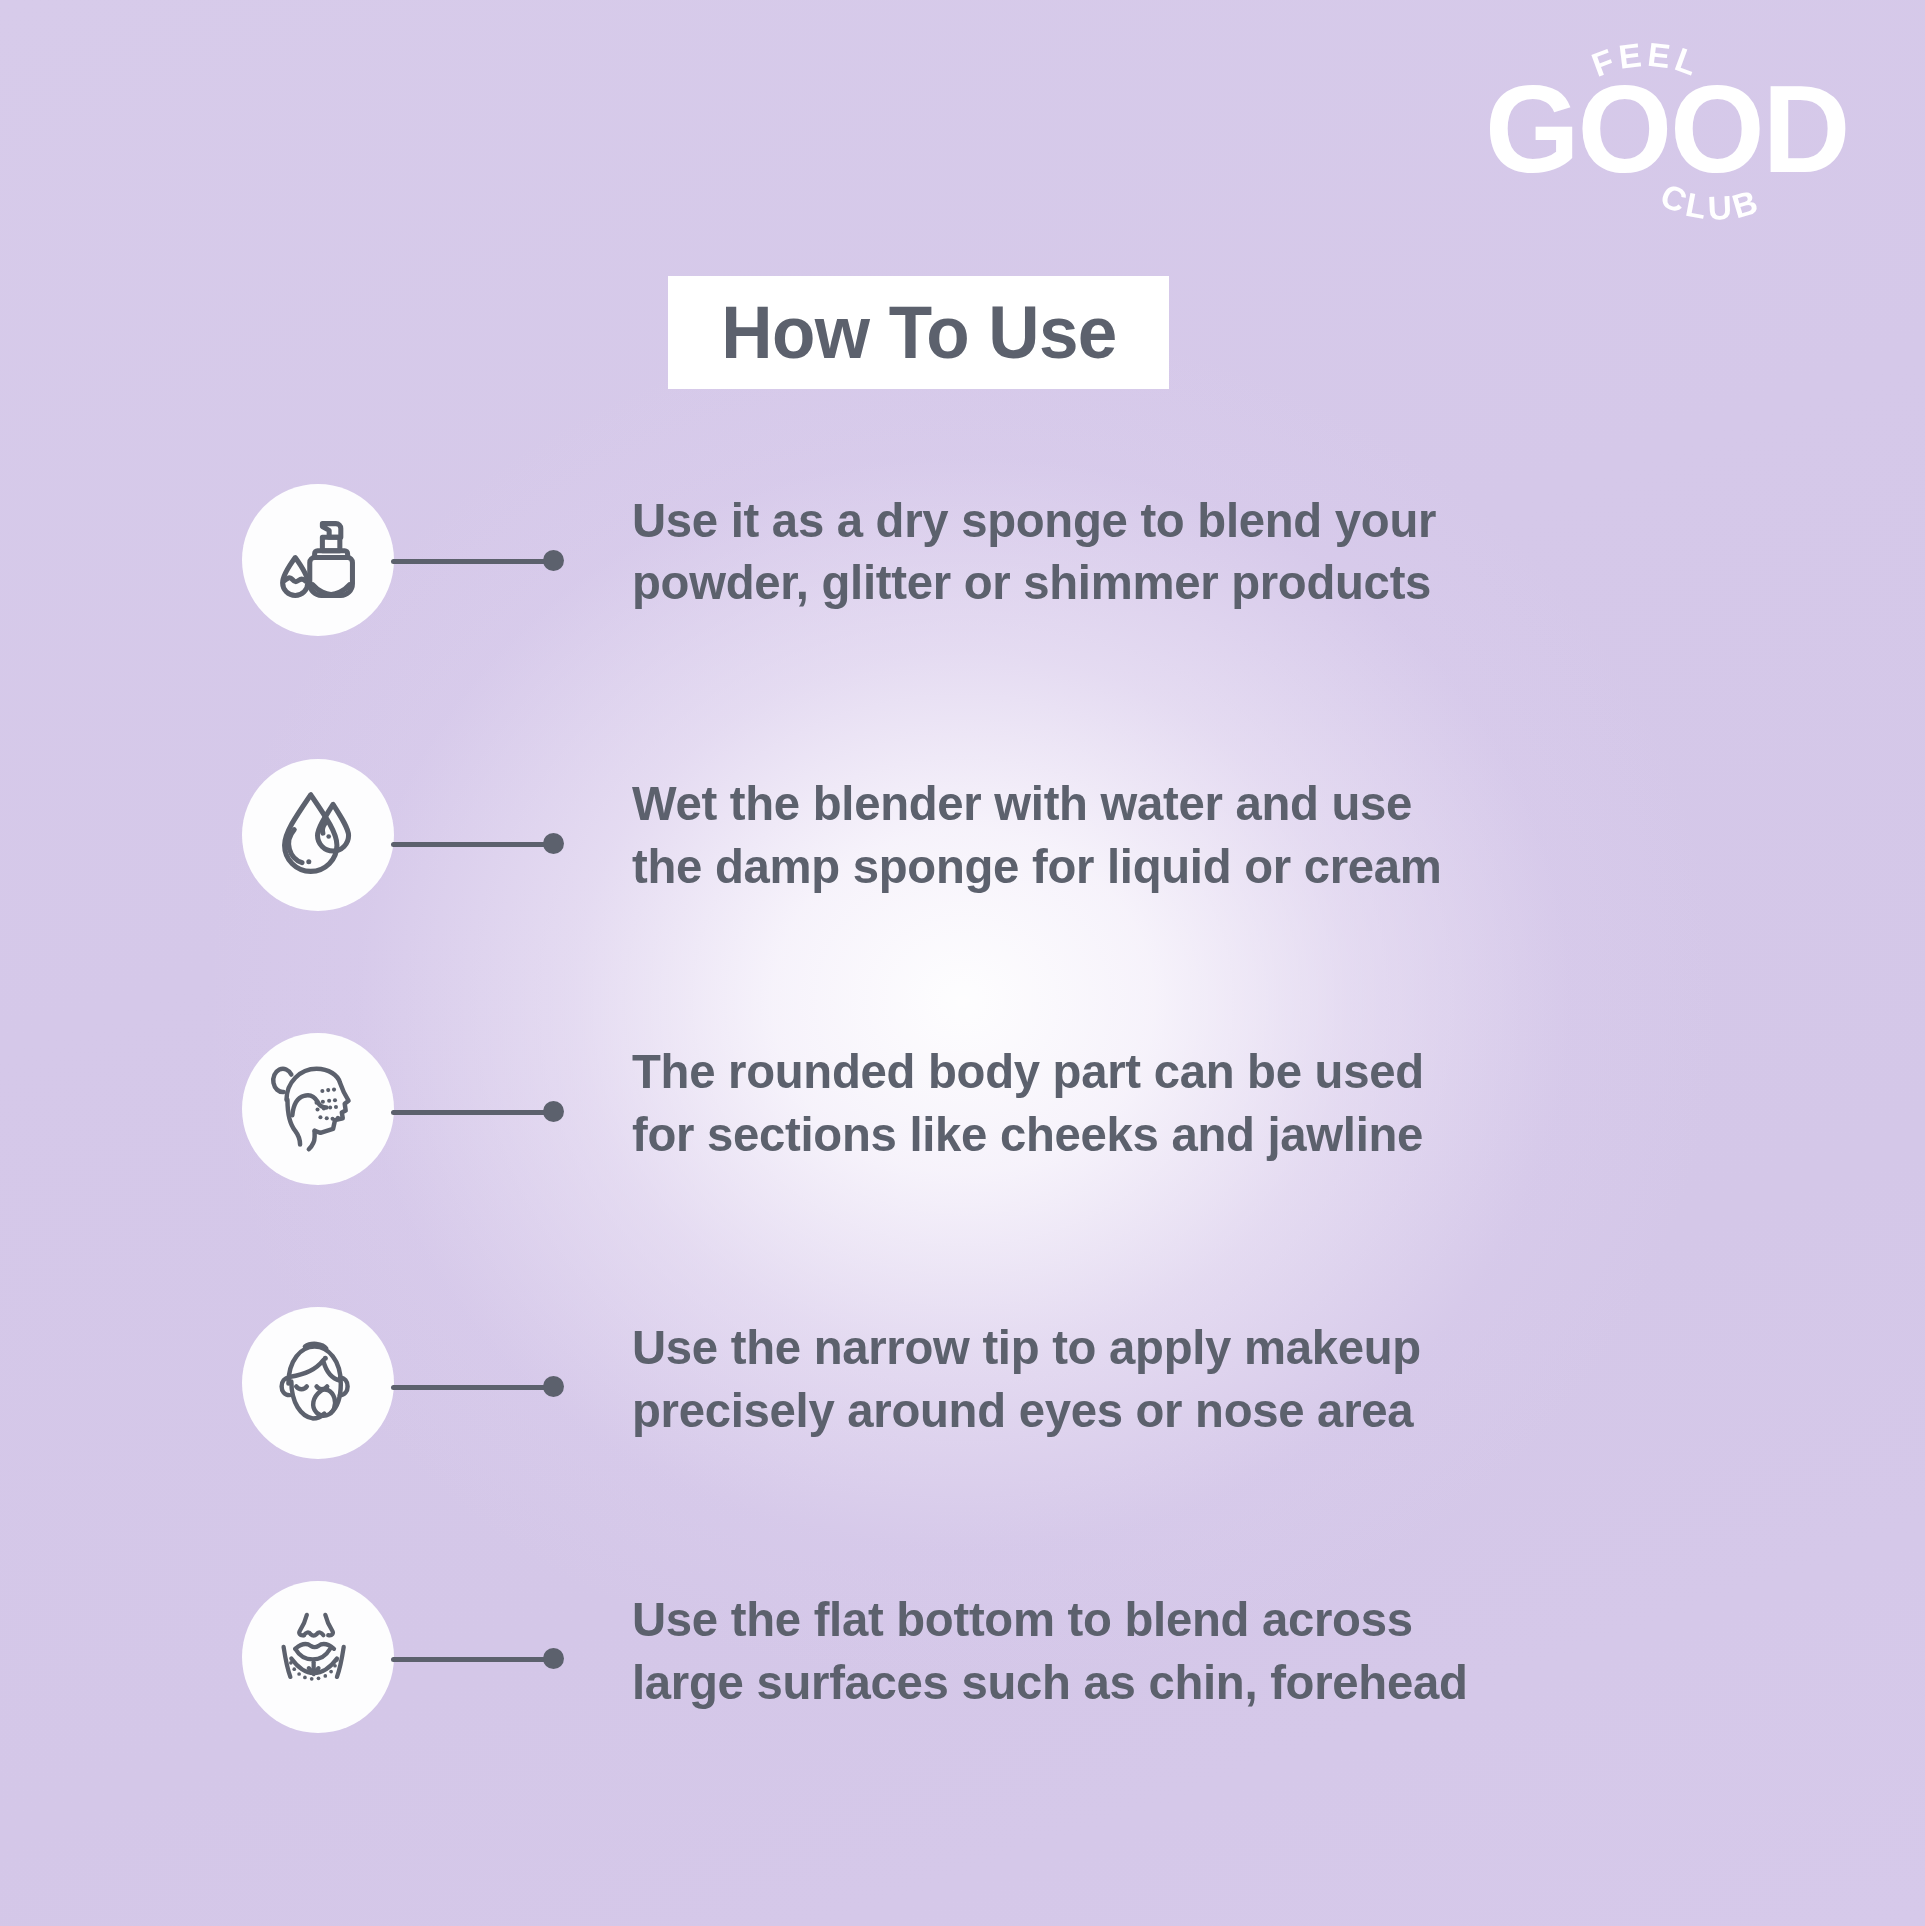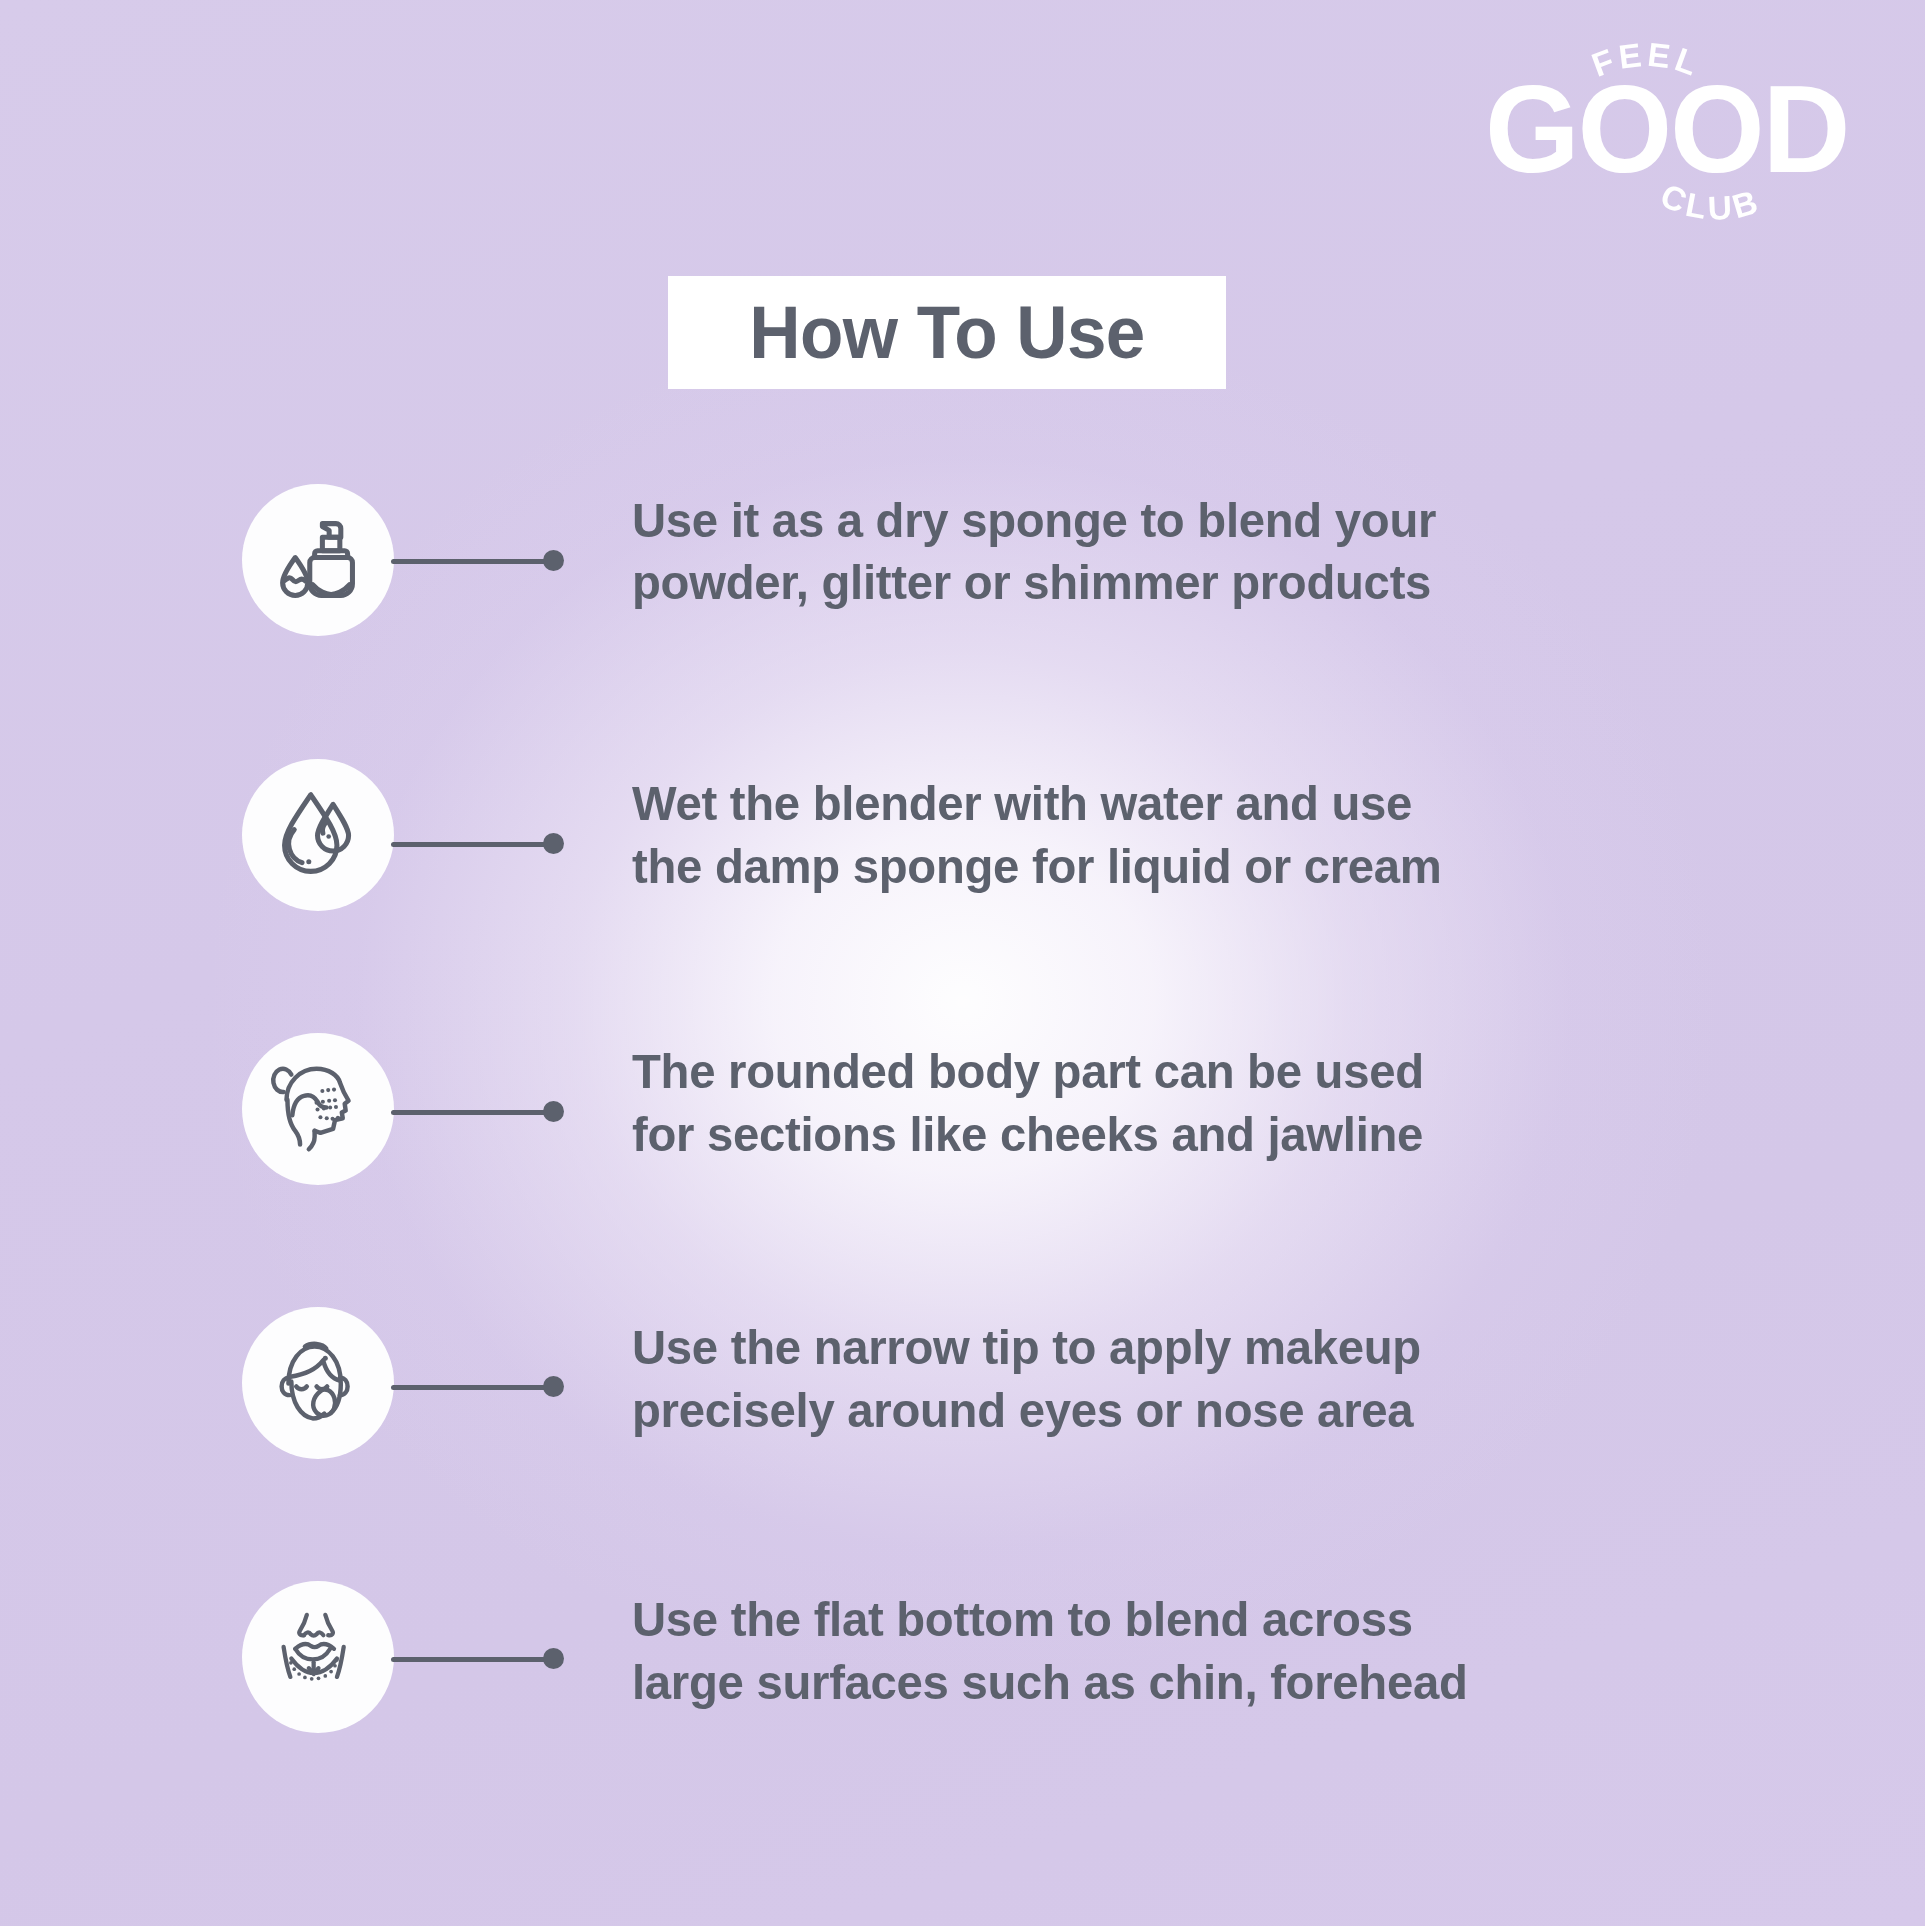--- a/index.html
+++ b/index.html
@@ -37,21 +37,21 @@
     width: 381px;
     height: 196px;
   }
   #logo svg { display: block; width: 100%; height: 100%; }
 
   
   #title-box {
     position: absolute;
     left: 668px;
     top: 276px;
-    width: 558px;
+    width: 501px;
     height: 113px;
     background: #ffffff;
     display: flex;
     align-items: center;
     justify-content: center;
   }
   #title-text {
     font-size: 74px;
     font-weight: 700;
     color: #5c616d;

